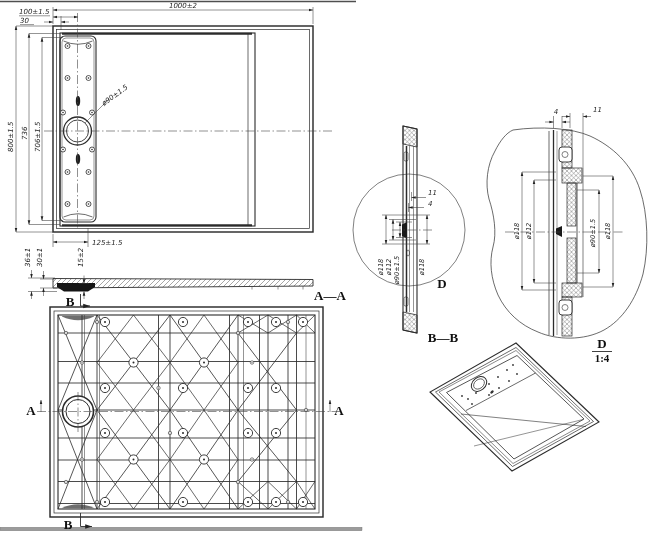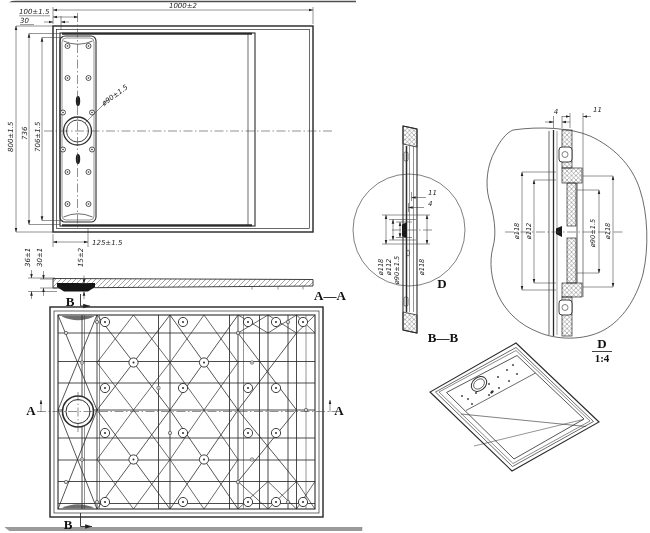--- a/index.html
+++ b/index.html
@@ -1,17 +1,17 @@
 <!DOCTYPE html>
 <html><head>
 <meta charset="utf-8">
 <style>
   html,body{margin:0;padding:0;background:#fff;}
   .stage{position:relative;width:650px;height:533px;background:#ffffff;overflow:hidden;
-         font-family:"DejaVu Sans",sans-serif;border-radius:18px;}
+         font-family:"DejaVu Sans",sans-serif;}
   svg{display:block;}
   .ln{fill:none;stroke:#2b2b2b;}
   .thin{stroke:#3c3c3c;stroke-width:.55;}
   .med{stroke-width:.85;}
   .mid{stroke-width:1.1;}
   .thick{stroke-width:1.45;}
   .dash{stroke:#474747;stroke-width:.6;stroke-dasharray:9 2.5 1.5 2.5;}
   .dim{font-family:"DejaVu Sans",sans-serif;font-style:italic;font-size:7px;fill:#1d1d1d;stroke:none;}
   .dimv{font-family:"DejaVu Sans",sans-serif;font-style:italic;font-size:6.6px;fill:#1d1d1d;stroke:none;}
   .sec{font-family:"Liberation Serif",serif;font-size:13px;font-weight:600;fill:#101010;stroke:none;}

